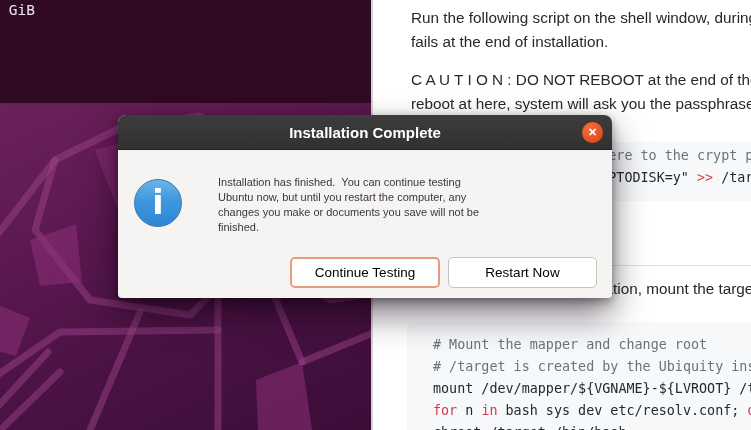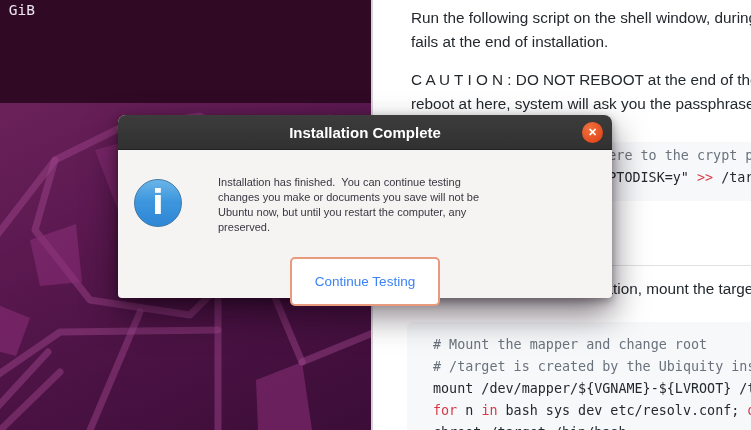--- a/index.html
+++ b/index.html
@@ -68,22 +68,22 @@
     border:1px solid #3f79a8;box-sizing:border-box;
     display:flex;align-items:center;justify-content:center;
   }
   .info-icon span{
     color:#fff;font-weight:bold;font-size:33px;line-height:1;
     font-family:"DejaVu Sans",sans-serif;transform:translateY(-1px);
   }
   .message{position:absolute;left:100px;top:60px;font-size:11px;line-height:15px;color:#3a3642;}
   .message div{white-space:pre;height:15px;}
   .btn{
-    position:absolute;top:142px;height:49px;border-radius:5px;background:#ffffff;
-    font-size:13.5px;color:#3b82f6;display:flex;align-items:center;justify-content:center;
+    position:absolute;top:142px;height:31px;border-radius:5px;background:#ffffff;
+    font-size:13.5px;color:#000000;display:flex;align-items:center;justify-content:center;
     box-sizing:border-box;cursor:default;
   }
   .btn-continue{left:172px;width:150px;border:2px solid #e79a7d;}
   .btn-restart{left:330px;width:149px;border:1px solid #c8c2bc;}
 </style>
 </head>
 <body>
 
 <div class="desktop">
   <svg width="371" height="430" viewBox="0 0 371 430">
@@ -151,21 +151,24 @@
       <span>✕</span>
     </div>
   </div>
 
   <div class="info-icon">
     <span>i</span>
   </div>
 
   <div class="message">
       <div>Installation has finished.  You can continue testing</div>
+      <div>Ubuntu now, but until you restart the computer, any</div>
       <div>changes you make or documents you save will not be</div>
-      <div>Ubuntu now, but until you restart the computer, any</div>
-      <div>preserved.</div>
+      <div>finished.</div>
     </div>
 
   <div class="btn btn-continue">
     <span>Continue Testing</span>
   </div>
+  <div class="btn btn-restart">
+    <span>Restart Now</span>
+  </div>
 </div>
 
 </body></html>

